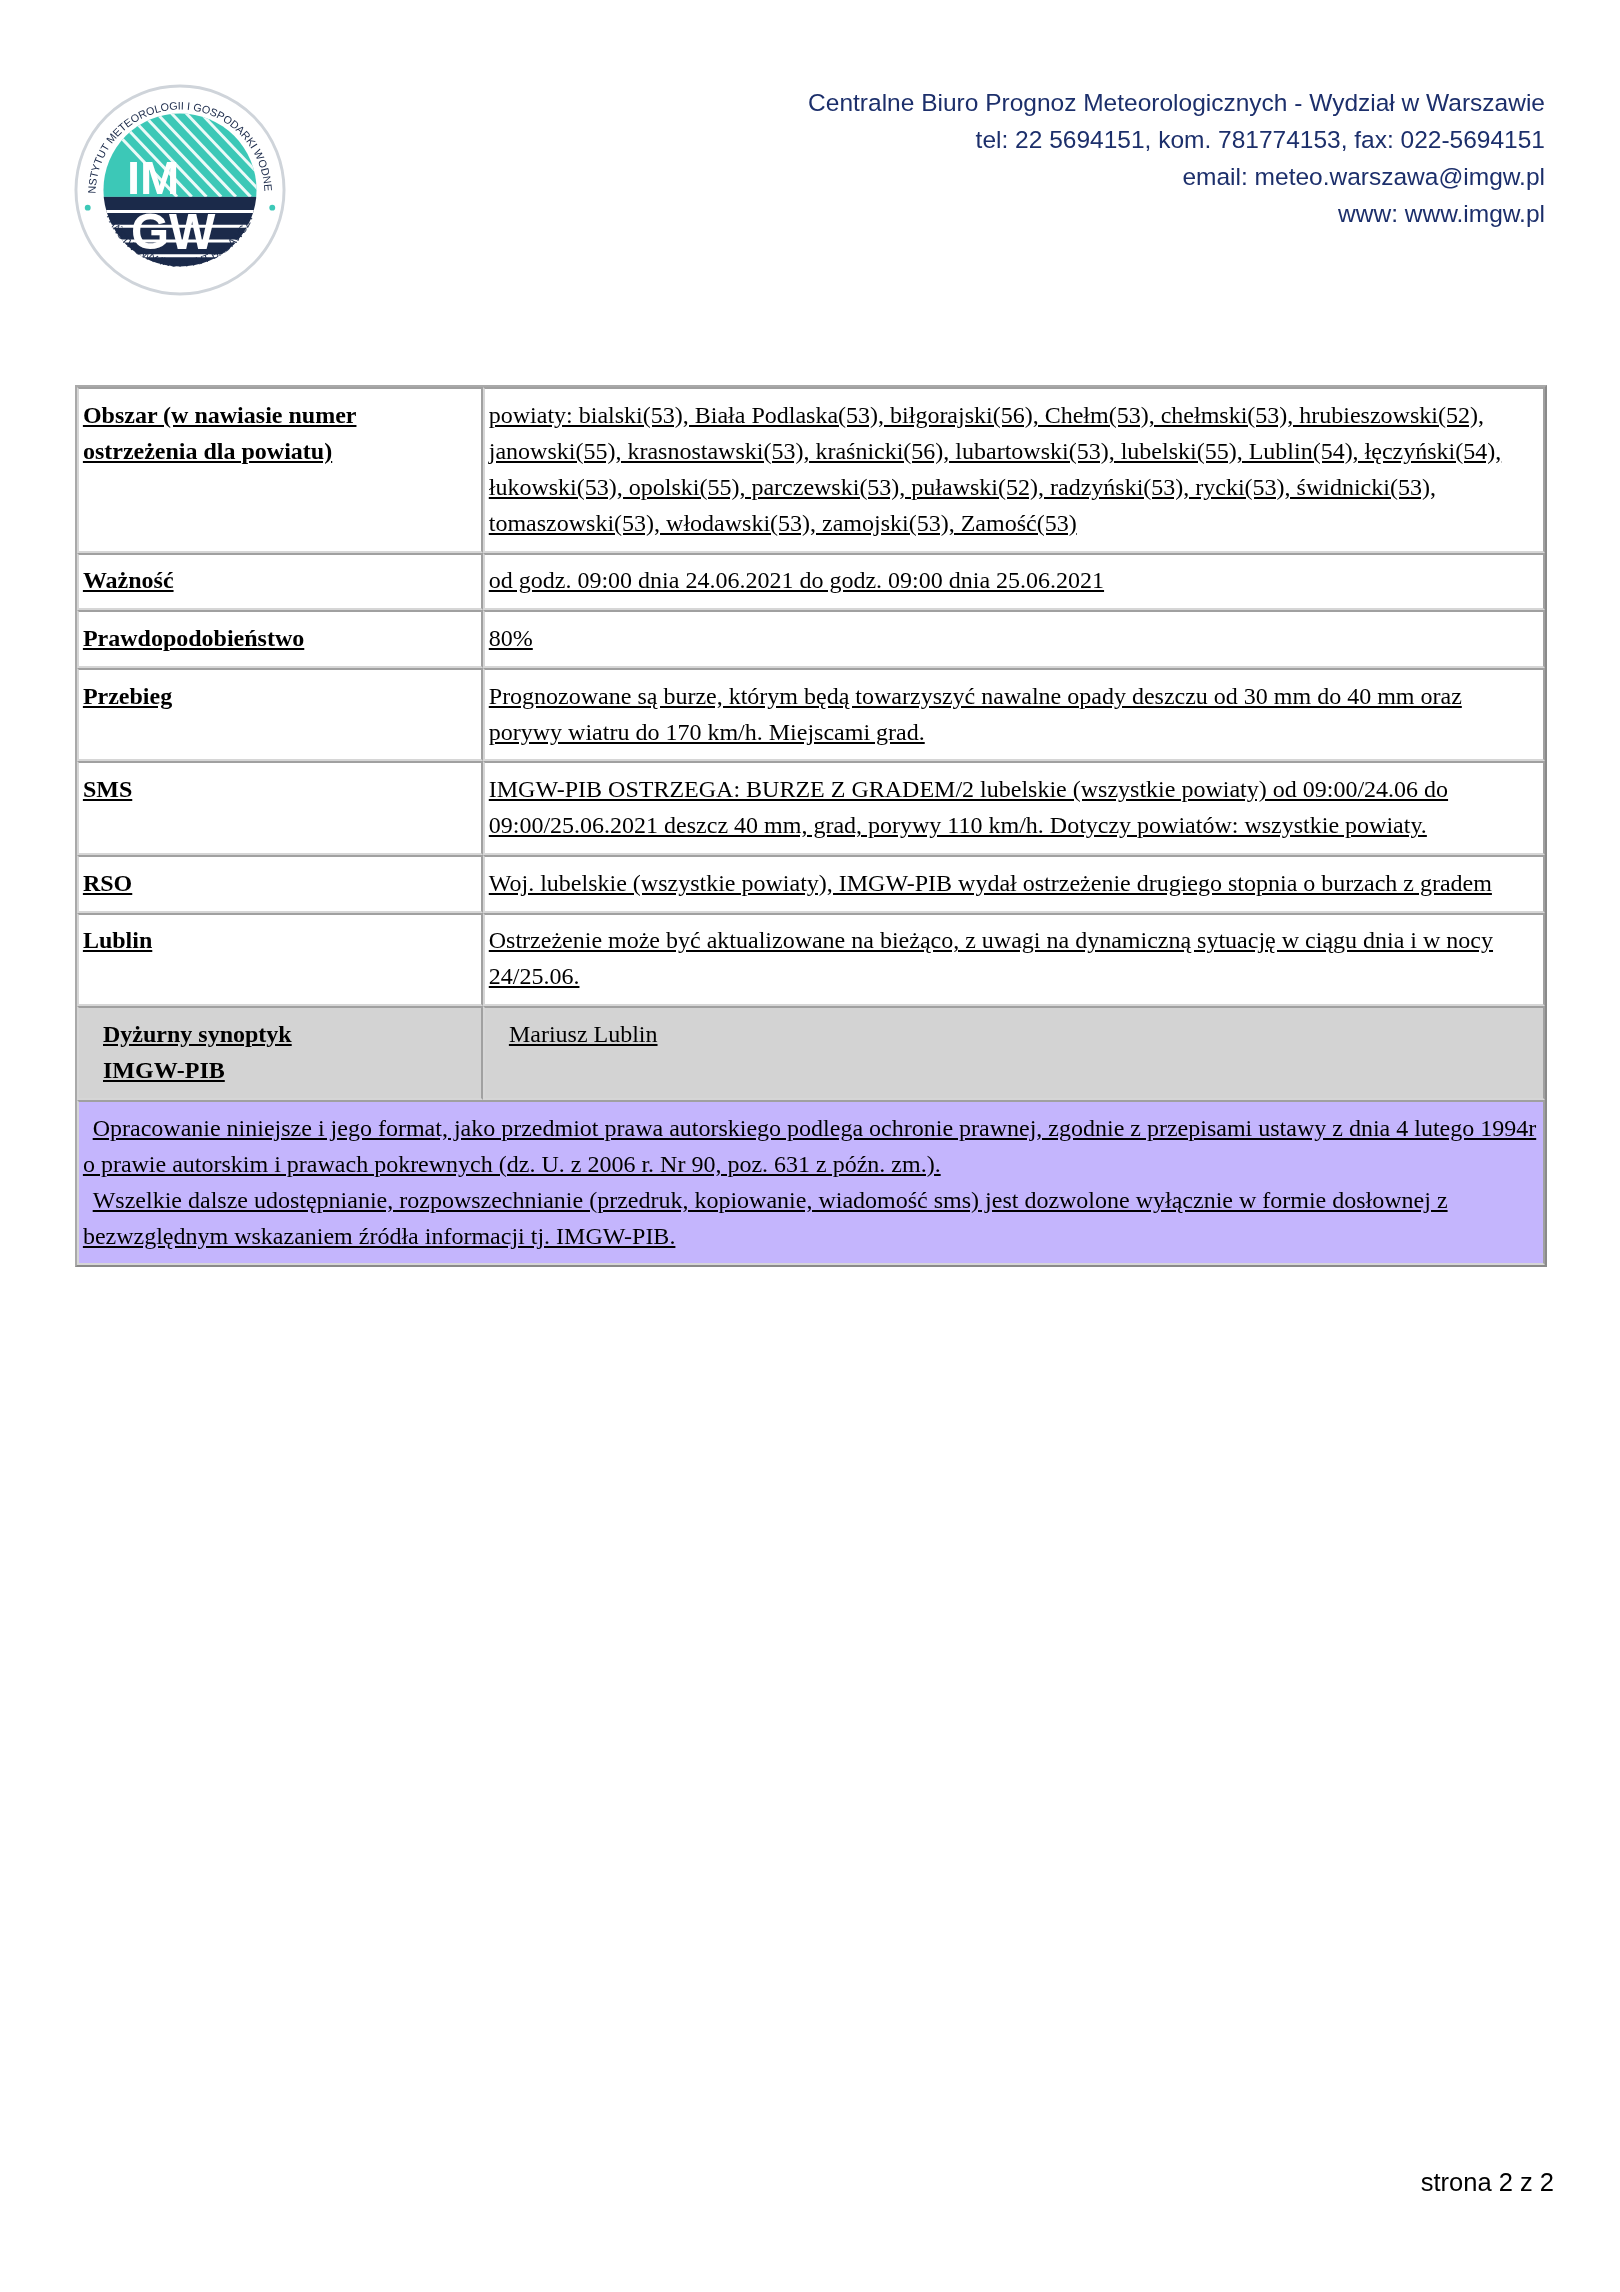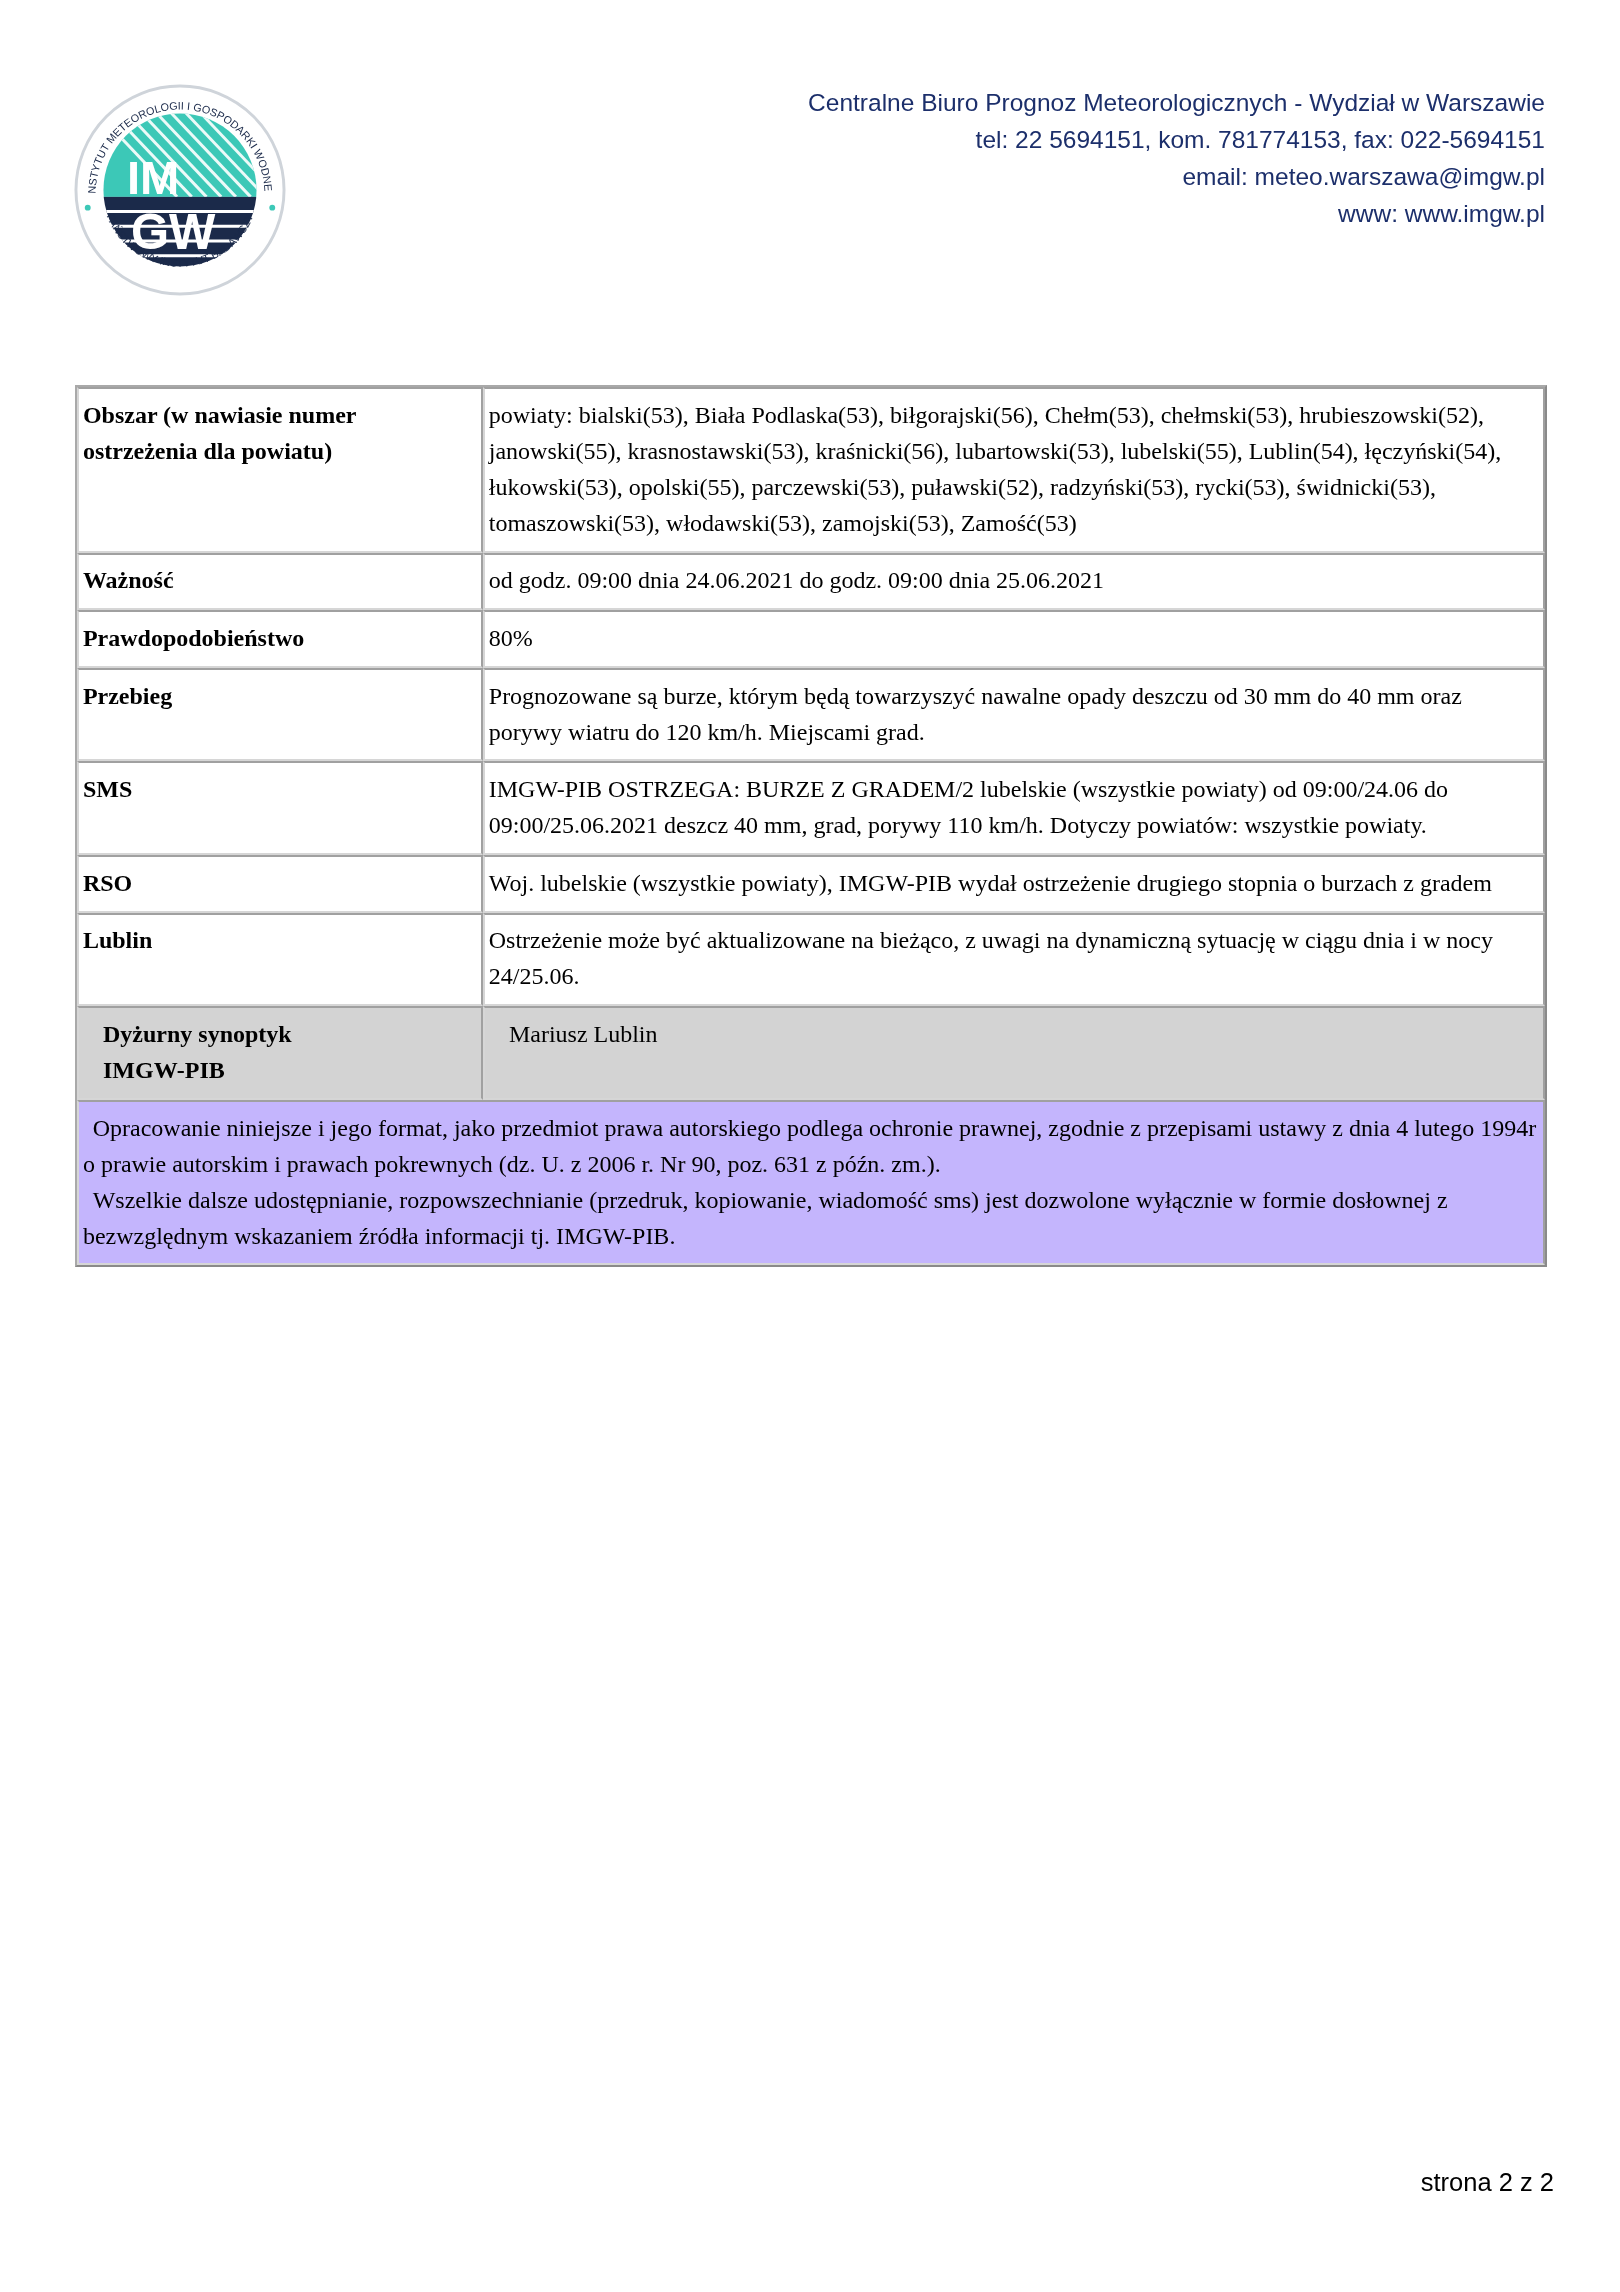--- a/index.html
+++ b/index.html
@@ -45,20 +45,21 @@
     font-size: 24px;
     line-height: 36px;
   }
   table.warning td {
     vertical-align: top;
     padding: 7.8px 5.9px 9.8px 3.9px;
     border-top: 2px solid #a0a0a0;
     border-left: 2px solid #d6d6d6;
     border-bottom: 2px solid #d6d6d6;
     border-right: 2px solid #a0a0a0;
+    text-decoration: underline;
   }
   table.warning td.label {
     width: 372px;
     font-weight: bold;
   }
   table.warning tr.gray td { background: #d3d3d3; padding-left: 24px; }
   table.warning td.footer {
     background: #c4b5fd;
     padding: 7.8px 5.9px 9.8px 3.9px;
   }
@@ -134,21 +135,21 @@
     <tr>
       <td class="label">Ważność</td>
       <td>od godz. 09:00 dnia 24.06.2021 do godz. 09:00 dnia 25.06.2021</td>
     </tr>
     <tr>
       <td class="label">Prawdopodobieństwo</td>
       <td>80%</td>
     </tr>
     <tr>
       <td class="label">Przebieg</td>
-      <td>Prognozowane są burze, którym będą towarzyszyć nawalne opady deszczu od 30 mm do 40 mm oraz porywy wiatru do 120 km/h. Miejscami grad.</td>
+      <td>Prognozowane są burze, którym będą towarzyszyć nawalne opady deszczu od 30 mm do 40 mm oraz porywy wiatru do 170 km/h. Miejscami grad.</td>
     </tr>
     <tr>
       <td class="label">SMS</td>
       <td>IMGW-PIB OSTRZEGA: BURZE Z GRADEM/2 lubelskie (wszystkie powiaty) od 09:00/24.06 do 09:00/25.06.2021 deszcz 40 mm, grad, porywy 110 km/h. Dotyczy powiatów: wszystkie powiaty.</td>
     </tr>
     <tr>
       <td class="label">RSO</td>
       <td>Woj. lubelskie (wszystkie powiaty), IMGW-PIB wydał ostrzeżenie drugiego stopnia o burzach z gradem</td>
     </tr>
     <tr>

